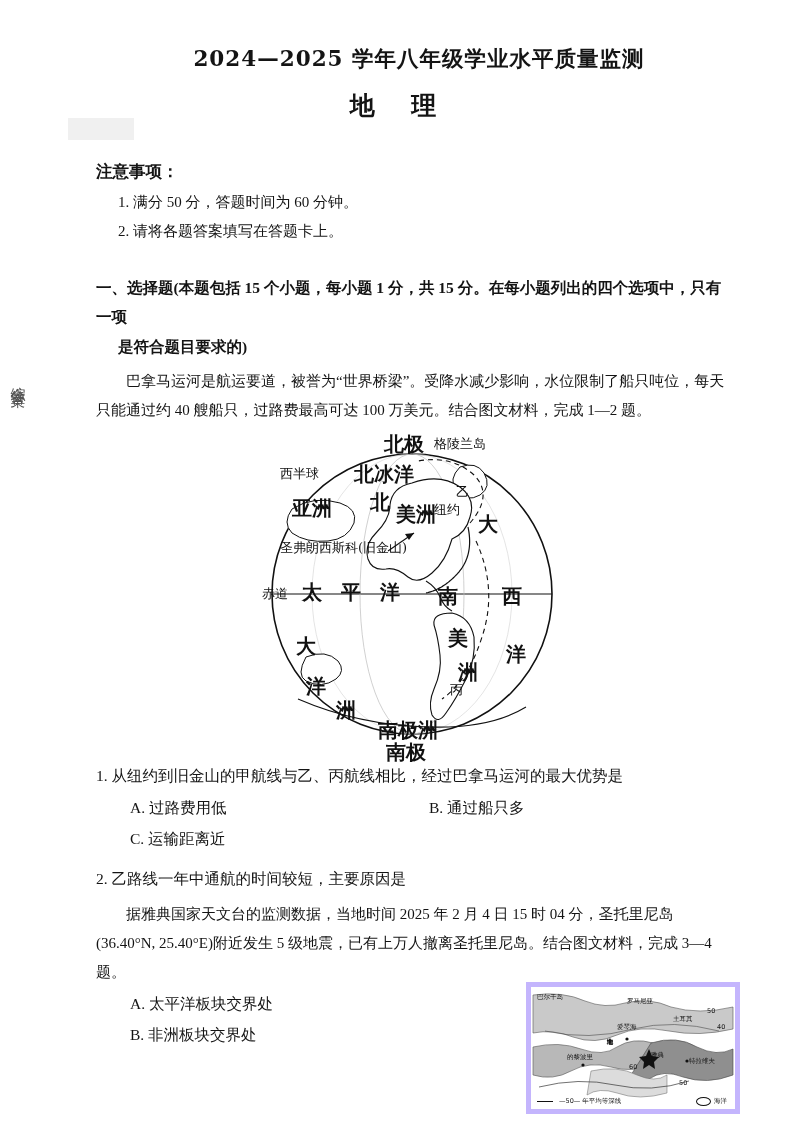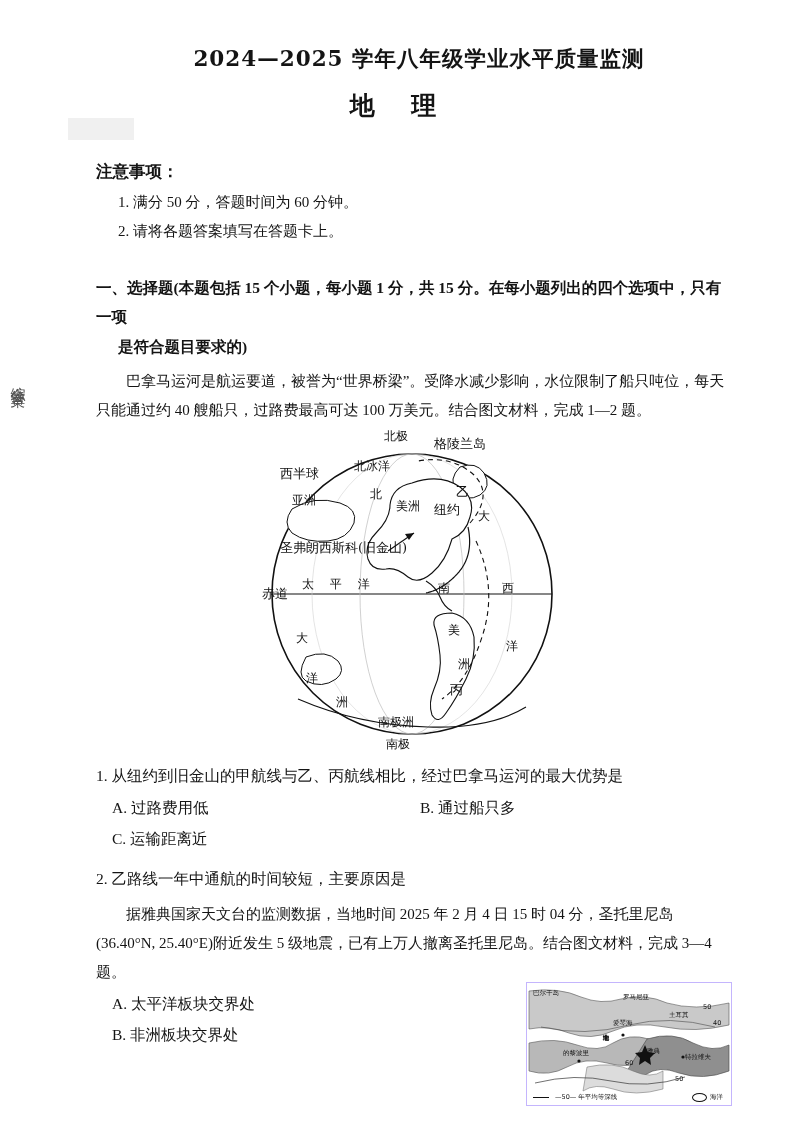--- a/index.html
+++ b/index.html
@@ -92,21 +92,21 @@
     line-height: 1.95;
   }
 
   .q-stem {
     margin-top: 10px;
     font-size: 15.5px;
   }
   .options {
     display: flex;
     flex-wrap: wrap;
-    margin-left: 16px;
+    margin-left: 34px;
   }
   .opt {
     width: 50%;
     box-sizing: border-box;
     font-size: 15.5px;
     line-height: 2.0;
   }
   .opt-list-vertical .opt {
     width: 100%;
   }
@@ -120,32 +120,32 @@
   }
   .figure-globe svg { display:block; }
   .fig-label {
     position: absolute;
     font-size: 13px;
     font-family: "DejaVu Serif", serif;
     color: #111;
     white-space: nowrap;
   }
   .fig-label.big {
-    font-size: 12px;
-    font-weight: normal;
+    font-size: 20px;
+    font-weight: bold;
   }
 
   
   .figure-inset {
     position: absolute;
-    right: 68px;
+    right: 60px;
     top: 938px;
     width: 204px;
     height: 122px;
-    border: 1px solid #c4b5fd;
+    border: 5px solid #c4b5fd;
     background: #fff;
     overflow: hidden;
   }
   .inset-label {
     position: absolute;
     font-size: 6.5px;
     color: #111;
     white-space: nowrap;
     font-family: "DejaVu Sans", sans-serif;
   }

